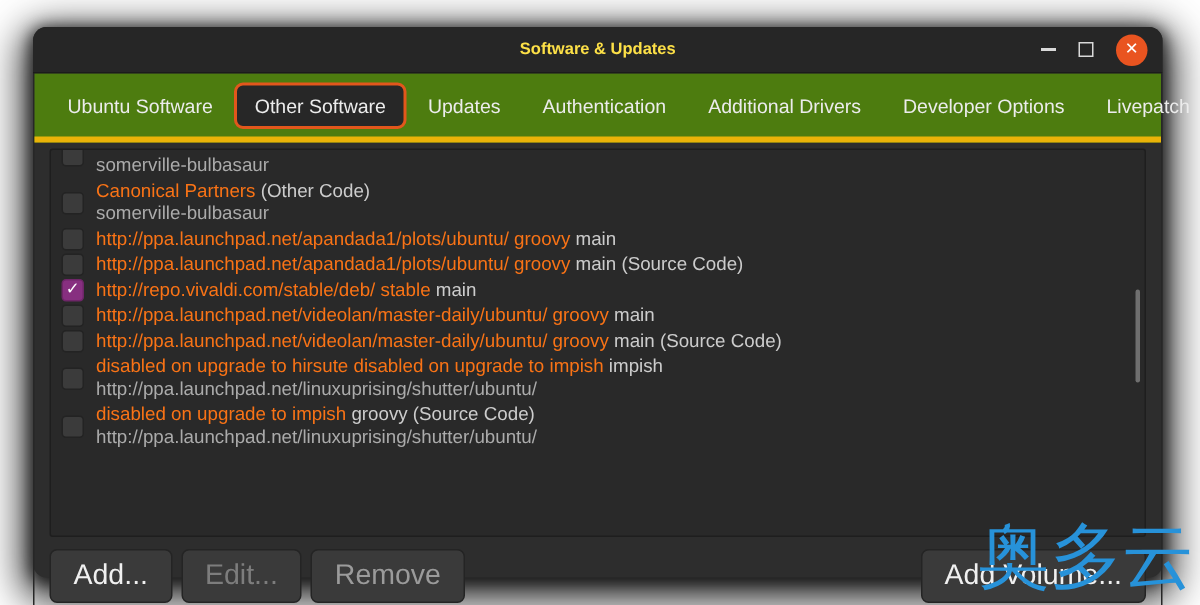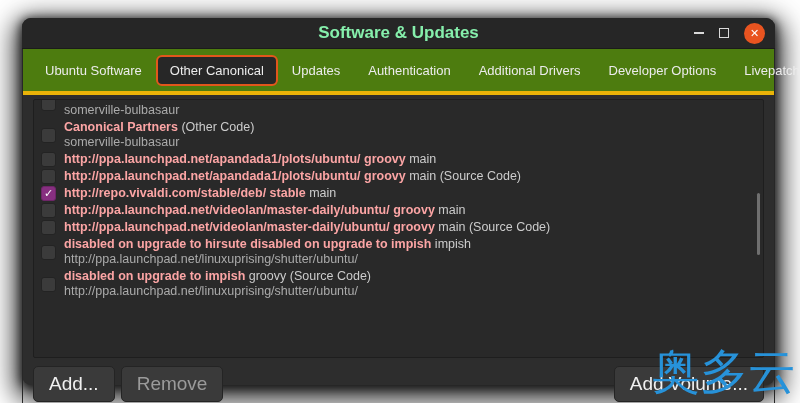--- a/index.html
+++ b/index.html
@@ -5,21 +5,21 @@
   * { margin:0; padding:0; box-sizing:border-box; }
   html,body { width:800px; height:403px; overflow:hidden; background:#ffffff;
     font-family:"Liberation Sans","DejaVu Sans",sans-serif; }
   .window { position:absolute; left:22px; top:18px; width:753px; height:367px;
     background:#2d2d2d; border-radius:9px;
     box-shadow:0 8px 26px 8px rgba(0,0,0,0.78), 0 2px 10px 2px rgba(0,0,0,0.65); }
   
   .titlebar { height:31px; background:#262626; border-bottom:1px solid #1b1b1b;
     border-radius:9px 9px 0 0; display:flex; align-items:center; justify-content:center;
     position:relative; }
-  .title { font-size:17px; font-weight:bold; color:#86efac; }
+  .title { font-size:11px; font-weight:bold; color:#fde047; }
   .win-controls { position:absolute; right:10px; top:0; height:100%; display:flex;
     align-items:center; gap:15px; }
   .btn-min { width:10px; height:2px; background:#d9d9d9; }
   .btn-max { width:10px; height:10px; border:1.5px solid #d9d9d9; background:transparent; }
   .btn-close { width:21px; height:21px; border-radius:50%; background:#E95420;
     color:#ffffff; font-size:11px; font-weight:bold; display:flex; align-items:center;
     justify-content:center; line-height:1; }
   
   .notebook { border-left:1px solid #272727; border-right:1px solid #272727;
     border-bottom:1px solid #222222; }
@@ -32,21 +32,21 @@
   .list-frame { margin:4px 10px 0 10px; height:259px; background:#292929;
     border:1px solid #1e1e1e; border-radius:2px; overflow:hidden; position:relative; }
   .source-list { margin-top:-13px; }
   .row { display:flex; align-items:center; padding:1px 0 1px 7px; }
   .checkbox { width:15px; height:15px; border-radius:3px; background:#3b3b3b;
     border:1px solid #232323; margin-right:8px; flex:0 0 auto; display:flex;
     align-items:center; justify-content:center; color:#ffffff; font-size:11px;
     font-weight:bold; line-height:1; }
   .checkbox.checked { background:#872F80; border-color:#6e2668; }
   .rowtext { font-size:12.5px; line-height:15px; }
-  .primary { font-weight:bold; color:#fca5a5; }
+  .primary { font-weight:normal; color:#f97316; }
   .suffix { font-weight:normal; color:#cccccc; white-space:pre; }
   .secondary { color:#ababab; }
   .scrollbar-thumb { position:absolute; right:3px; top:93px; width:3px; height:62px;
     background:#6f6f6f; border-radius:2px; }
   
   .btn { padding:6px 15px; background:#3a3a3a; border:1px solid #242424;
     border-radius:5px; font-size:19px; color:#f0f0f0; white-space:nowrap; }
   .btn.dim1 { color:#7d7d7d; }
   .btn.dim2 { color:#9b9b9b; }
   .list-buttons { display:flex; gap:6px; margin:8px 10px 9px 10px; }
@@ -66,21 +66,21 @@
     <div class="win-controls">
       <span class="btn-min"></span>
       <span class="btn-max"></span>
       <span class="btn-close">✕</span>
     </div>
   </div>
 
   <div class="notebook">
     <div class="tabbar">
         <div class="tab">Ubuntu Software</div>
-        <div class="tab active">Other Canonical</div>
+        <div class="tab active">Other Software</div>
         <div class="tab">Updates</div>
         <div class="tab">Authentication</div>
         <div class="tab">Additional Drivers</div>
         <div class="tab">Developer Options</div>
         <div class="tab">Livepatch</div>
       </div>
 
     <div class="list-frame">
       <div class="source-list">
           <div class="row">
@@ -140,20 +140,21 @@
               <div><span class="primary">disabled on upgrade to impish</span><span class="suffix"> groovy (Source Code)</span></div>
               <div class="secondary">http://ppa.launchpad.net/linuxuprising/shutter/ubuntu/</div>
             </div>
           </div>
         </div>
       <div class="scrollbar-thumb"></div>
     </div>
 
     <div class="list-buttons">
       <button class="btn">Add...</button>
+      <button class="btn dim1">Edit...</button>
       <button class="btn dim2">Remove</button>
       <span class="spacer"></span>
       <button class="btn">Add Volume...</button>
     </div>
   </div>
 
   <div class="footer">
     <button class="btn dim2">Revert</button>
     <button class="btn">Close</button>
   </div>

